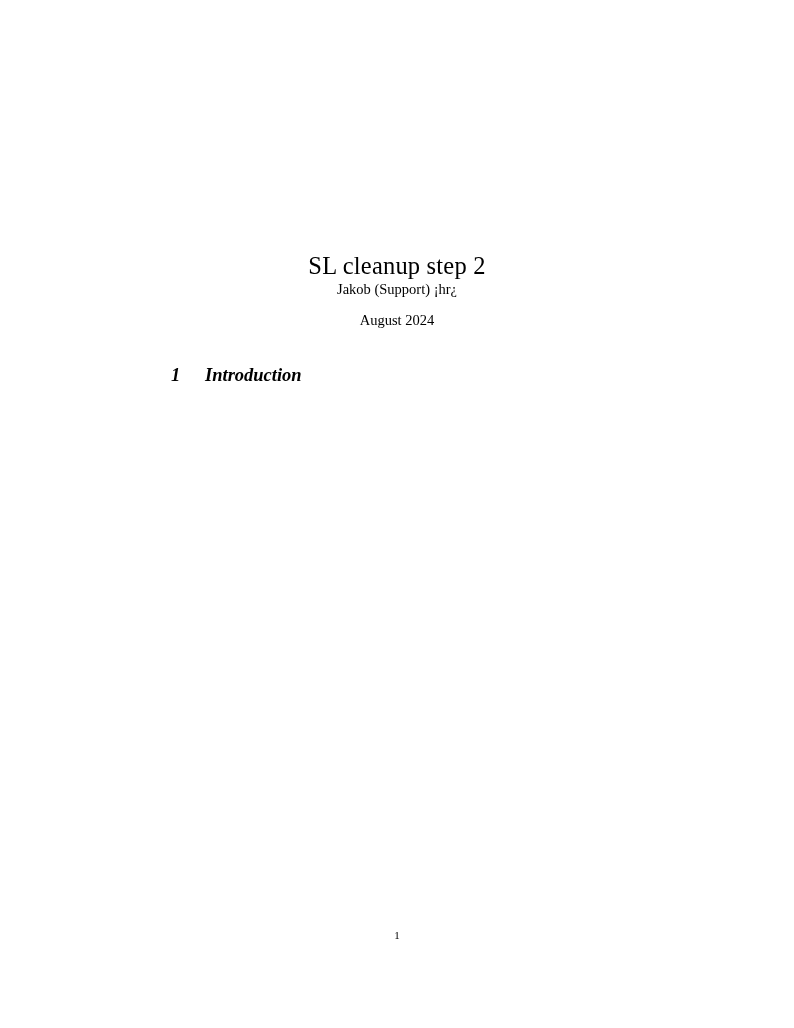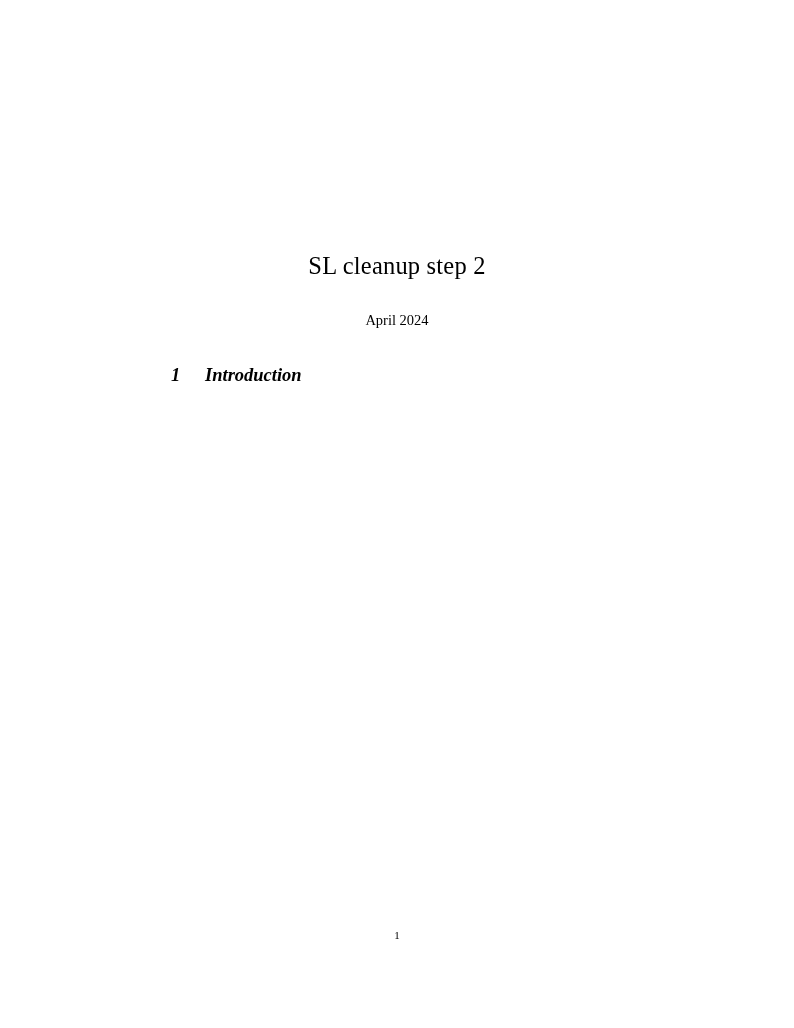--- a/index.html
+++ b/index.html
@@ -77,22 +77,23 @@
     font-size: 11px;
   }
 </style>
 </head>
 <body>
 
 <div class="page">
 
   <h1 class="doc-title">SL cleanup step 2</h1>
 
+  <div class="doc-author">Jakob (Support) ¡hr¿</div>
 
-  <div class="doc-date">April 2024</div>
+  <div class="doc-date">August 2024</div>
 
   <div class="section-heading">
     <span class="section-number">1</span><span class="section-title">Introduction</span>
   </div>
 
   <div class="page-number">1</div>
 
 </div>
 
 </body></html>

